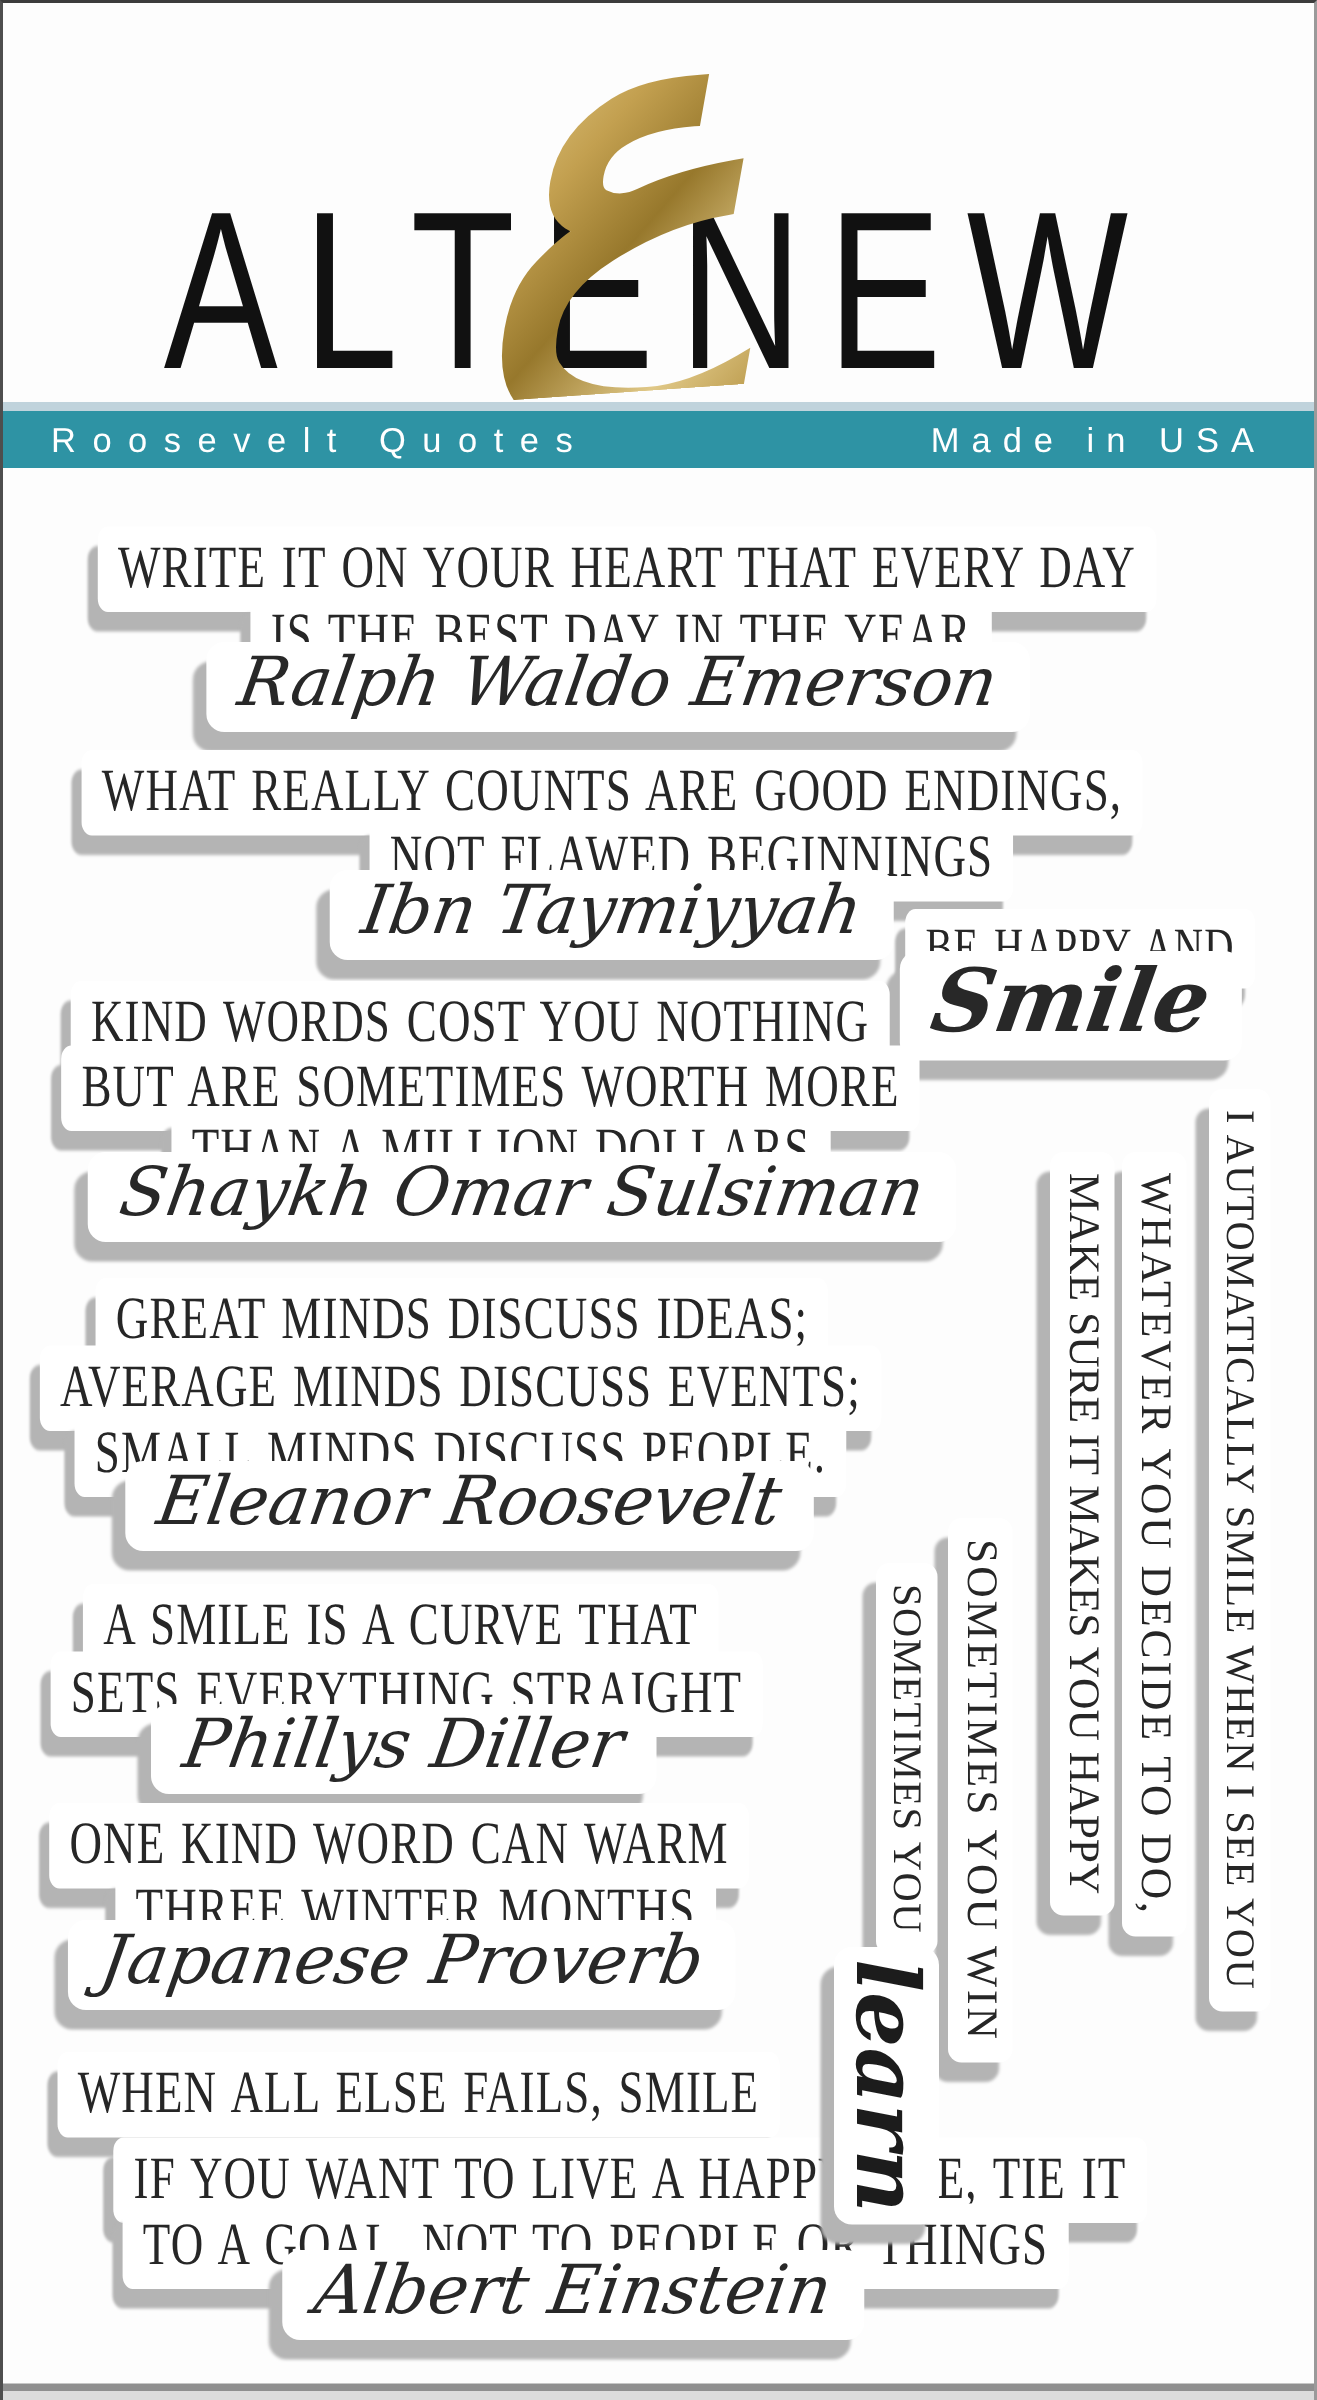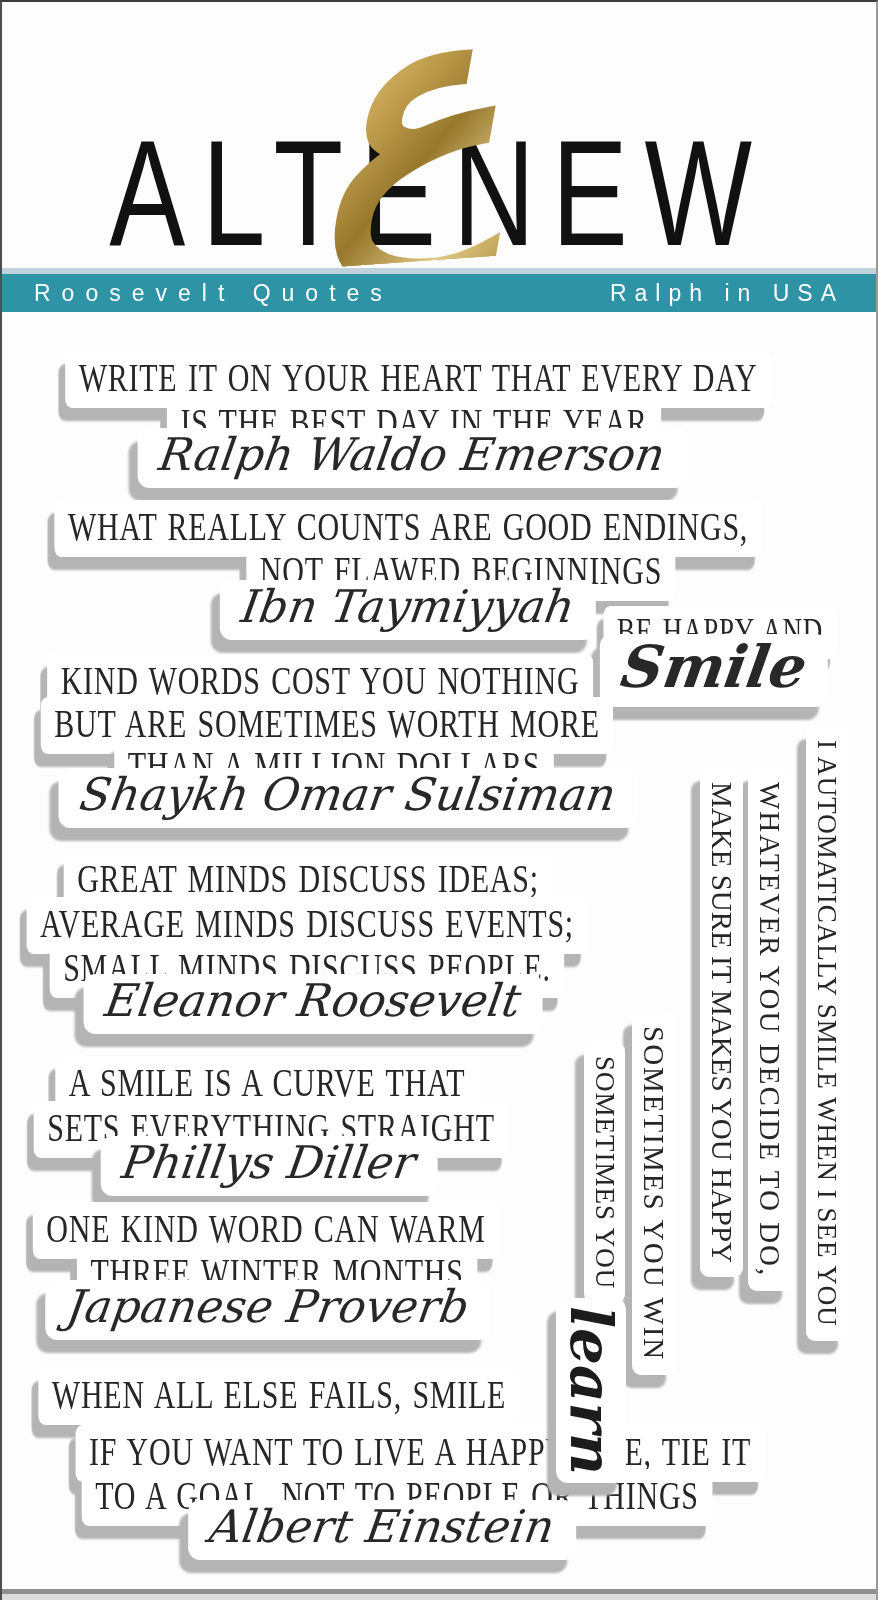--- a/index.html
+++ b/index.html
@@ -79,21 +79,21 @@
 <div id="page">
 
   <div class="logo">
     <div class="logo-text">ALTENEW</div>
     <div class="logo-mark">ع</div>
   </div>
 
   <div class="banner-edge"></div>
   <div class="banner">
     <span class="banner-title">Roosevelt Quotes</span>
-    <span class="banner-origin">Ralph in USA</span>
+    <span class="banner-origin">Made in USA</span>
   </div>
 
   <div class="cap" style="left:418px;top:351px">WRITE IT ON YOUR HEART THAT EVERY DAY</div>
   <div class="cap" style="left:414px;top:396px">IS THE BEST DAY IN THE YEAR</div>
   <div class="script" style="left:412px;top:428px"><span>Ralph Waldo Emerson</span></div>
 
   <div class="cap" style="left:408px;top:500px">WHAT REALLY COUNTS ARE GOOD ENDINGS,</div>
   <div class="cap" style="left:461px;top:544px">NOT FLAWED BEGINNINGS</div>
   <div class="script" style="left:408px;top:580px"><span>Ibn Taymiyyah</span></div>
 

